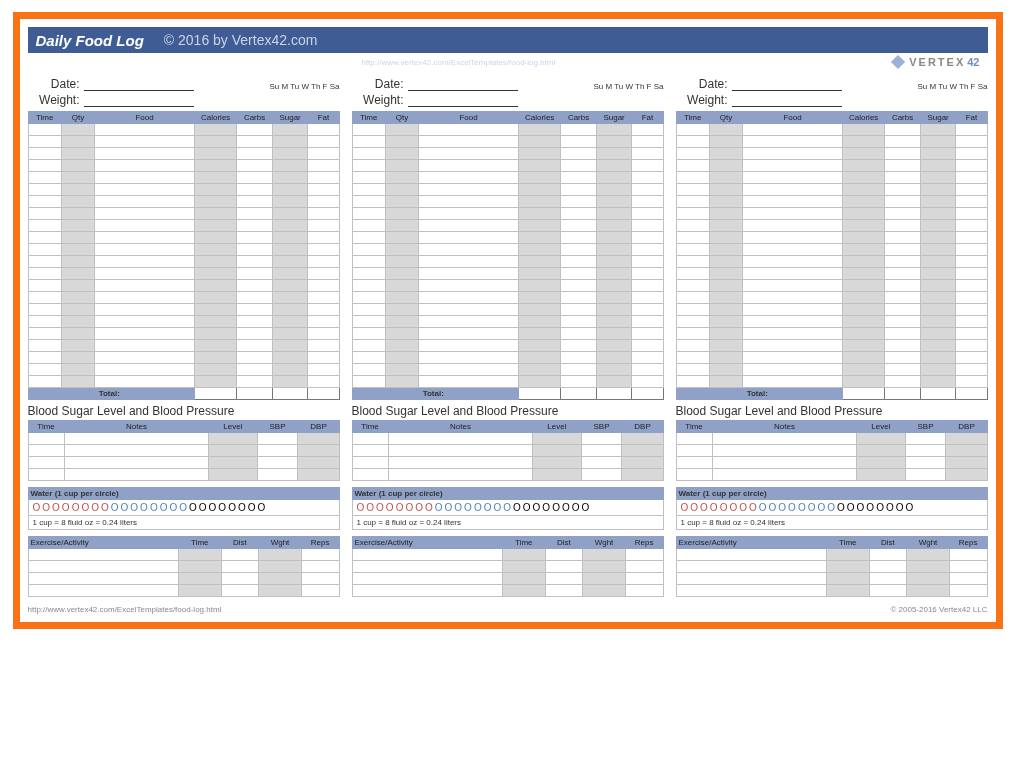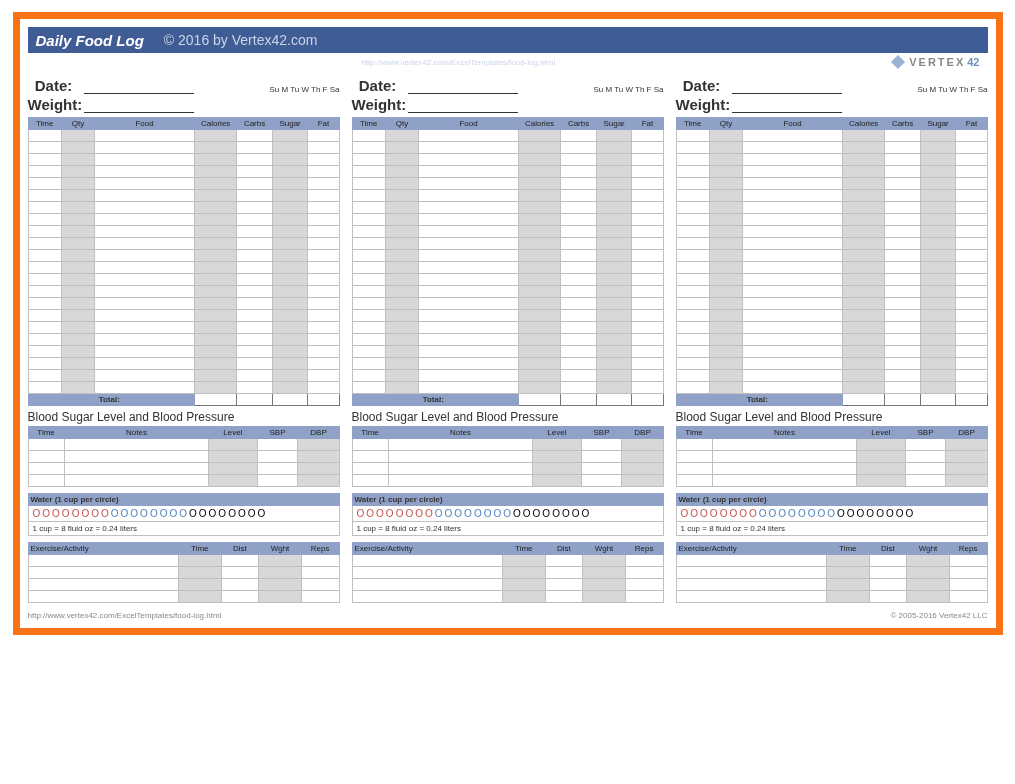--- a/index.html
+++ b/index.html
@@ -14,21 +14,21 @@
   .logo .diamond { width: 10px; height: 10px; background: #9bb2d4; transform: rotate(45deg); margin-right: 4px; }
   .logo .brand { font-weight: bold; letter-spacing: 2px; color: #888; font-size: 11px; }
   .logo .num  { color: #6d8fc1; font-size: 11px; font-weight: bold; }
   .header-row.white { background: #fff; color: #888; }
 
   .grid3 { display: flex; gap: 12px; }
   .col { flex: 1; }
 
   .topfields { display: flex; flex-direction: column; gap: 2px; margin: 6px 0 4px; }
   .field-row { display: flex; align-items: flex-end; }
-  .field-label { width: 52px; text-align: center; font-size: 15px; margin-right: 4px; font-weight: bold; }
+  .field-label { width: 52px; text-align: right; font-size: 12px; margin-right: 4px; }
   .field-line { flex: 0 0 110px; border-bottom: 1px solid #333; height: 12px; }
   .days { margin-left: auto; font-size: 8px; letter-spacing: 0px; }
 
   table { border-collapse: collapse; width: 100%; table-layout: fixed; }
   td, th { border: 1px solid #bfbfbf; height: 12px; font-size: 8px; padding: 0 2px; overflow: hidden; }
   .hdr-band { background: #8fa1c6; }
   .hdr-band th { color: #222; font-weight: normal; border-color: #8fa1c6; }
   .shade { background: #d8d8d8; }
   .total-row td { background: #8fa1c6; border-color: #8fa1c6; text-align: center; }
   .total-row td.white { background: #fff; border: 1px solid #777; }

